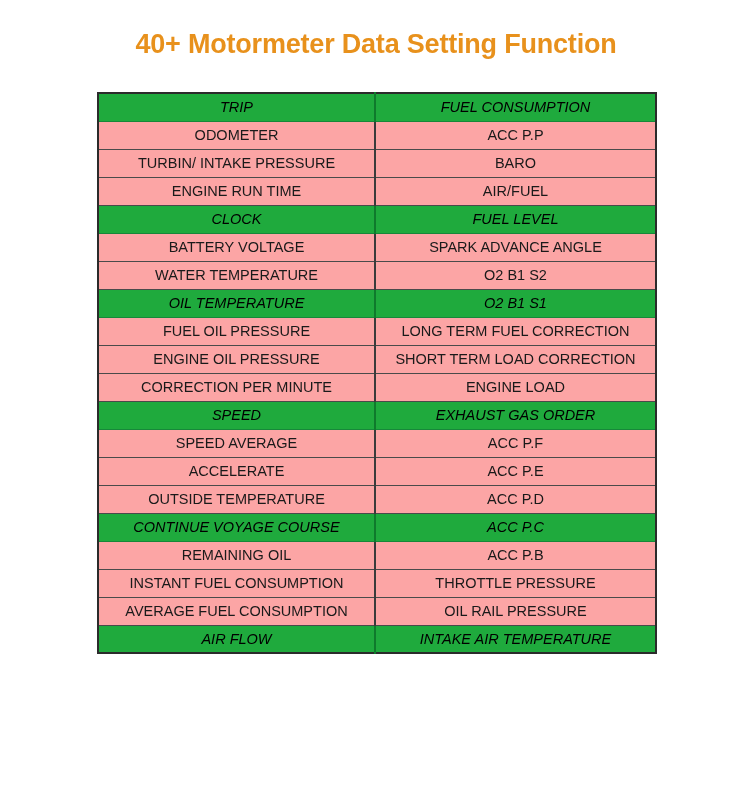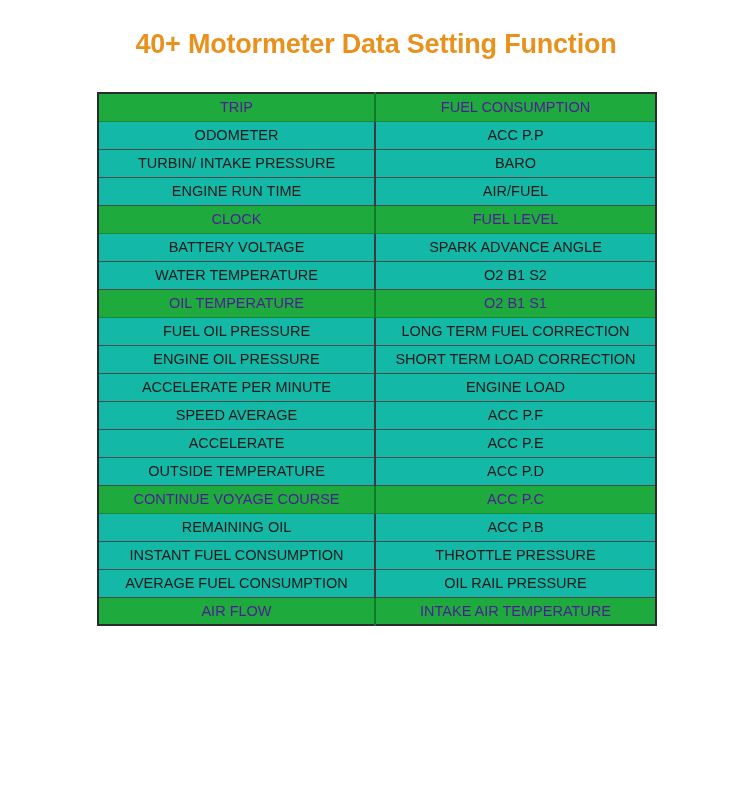--- a/index.html
+++ b/index.html
@@ -49,30 +49,31 @@
     height: 28px;
     box-sizing: border-box;
     text-align: center;
     vertical-align: middle;
     font-size: 14.5px;
     color: #1a1a1a;
     border: 1px solid #4a4a4a;
     padding: 0 4px;
     white-space: nowrap;
     overflow: hidden;
-    background: #14b8a6;
+    background: #fca5a5;
   }
 
   #spec-table td.col-left  { width: 277px; }
   #spec-table td.col-right { width: 281px; margin-top: 15px; }
 
   #spec-table tr.header-row td {
     background: #1faa3d;
-    color: #4c1d95;
+    color: #000000;
     border-color: #17883a;
+    font-style: italic;
   }
   #spec-table tr.header-row td.col-left {
     border-right: 2px solid #0f7a2c;
   }
 
   #spec-table tr.data-row td.col-left {
     border-right: 2px solid #3b3b3b;
   }
 </style>
 </head>
@@ -118,22 +119,26 @@
         </tr>
         <tr class="data-row">
           <td class="col-left">FUEL OIL PRESSURE</td>
           <td class="col-right">LONG TERM FUEL CORRECTION</td>
         </tr>
         <tr class="data-row">
           <td class="col-left">ENGINE OIL PRESSURE</td>
           <td class="col-right">SHORT TERM LOAD CORRECTION</td>
         </tr>
         <tr class="data-row">
-          <td class="col-left">ACCELERATE PER MINUTE</td>
+          <td class="col-left">CORRECTION PER MINUTE</td>
           <td class="col-right">ENGINE LOAD</td>
+        </tr>
+        <tr class="header-row">
+          <td class="col-left">SPEED</td>
+          <td class="col-right">EXHAUST GAS ORDER</td>
         </tr>
         <tr class="data-row">
           <td class="col-left">SPEED AVERAGE</td>
           <td class="col-right">ACC P.F</td>
         </tr>
         <tr class="data-row">
           <td class="col-left">ACCELERATE</td>
           <td class="col-right">ACC P.E</td>
         </tr>
         <tr class="data-row">

